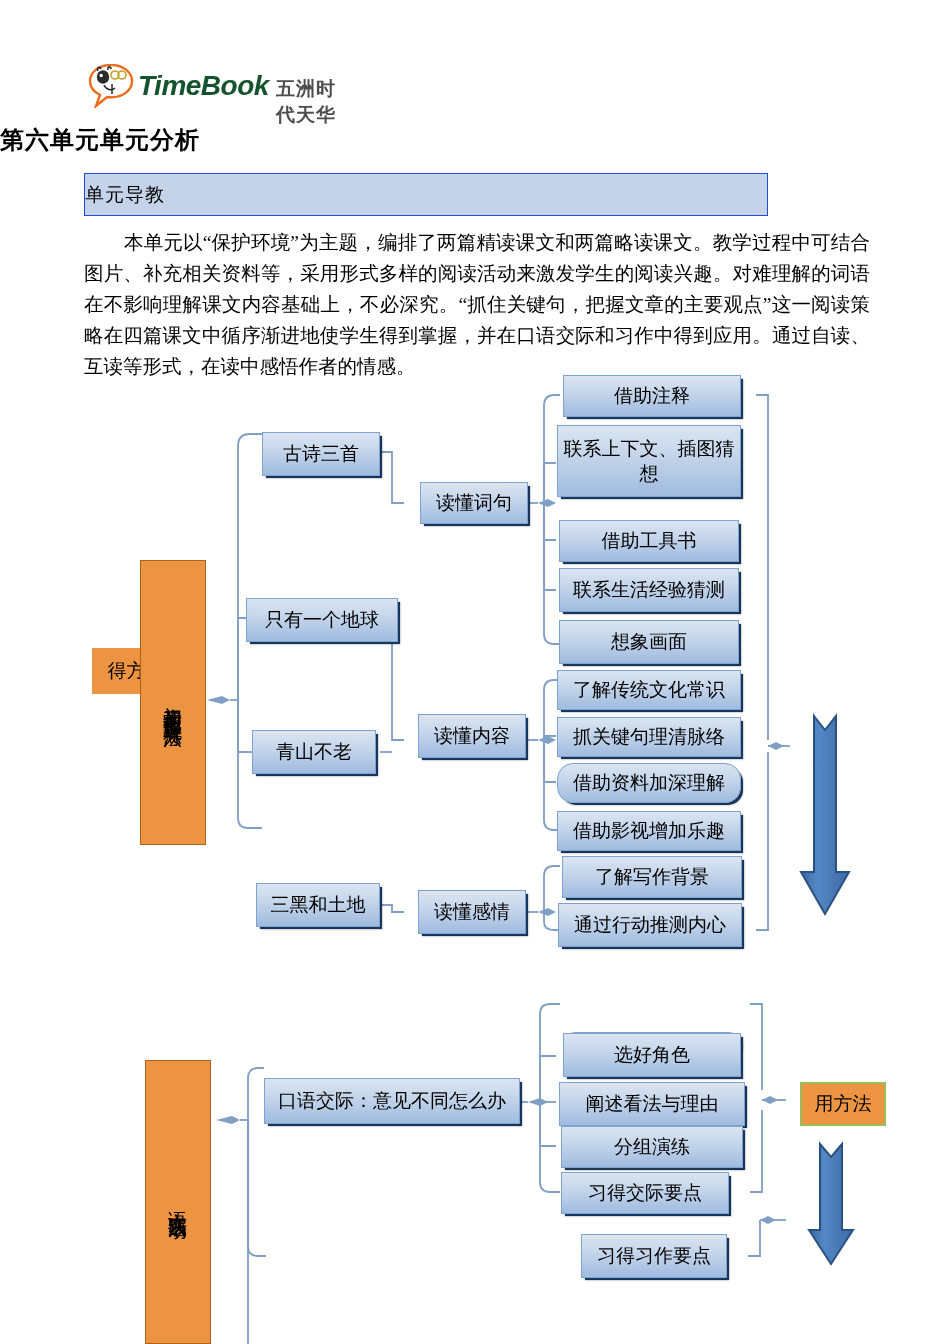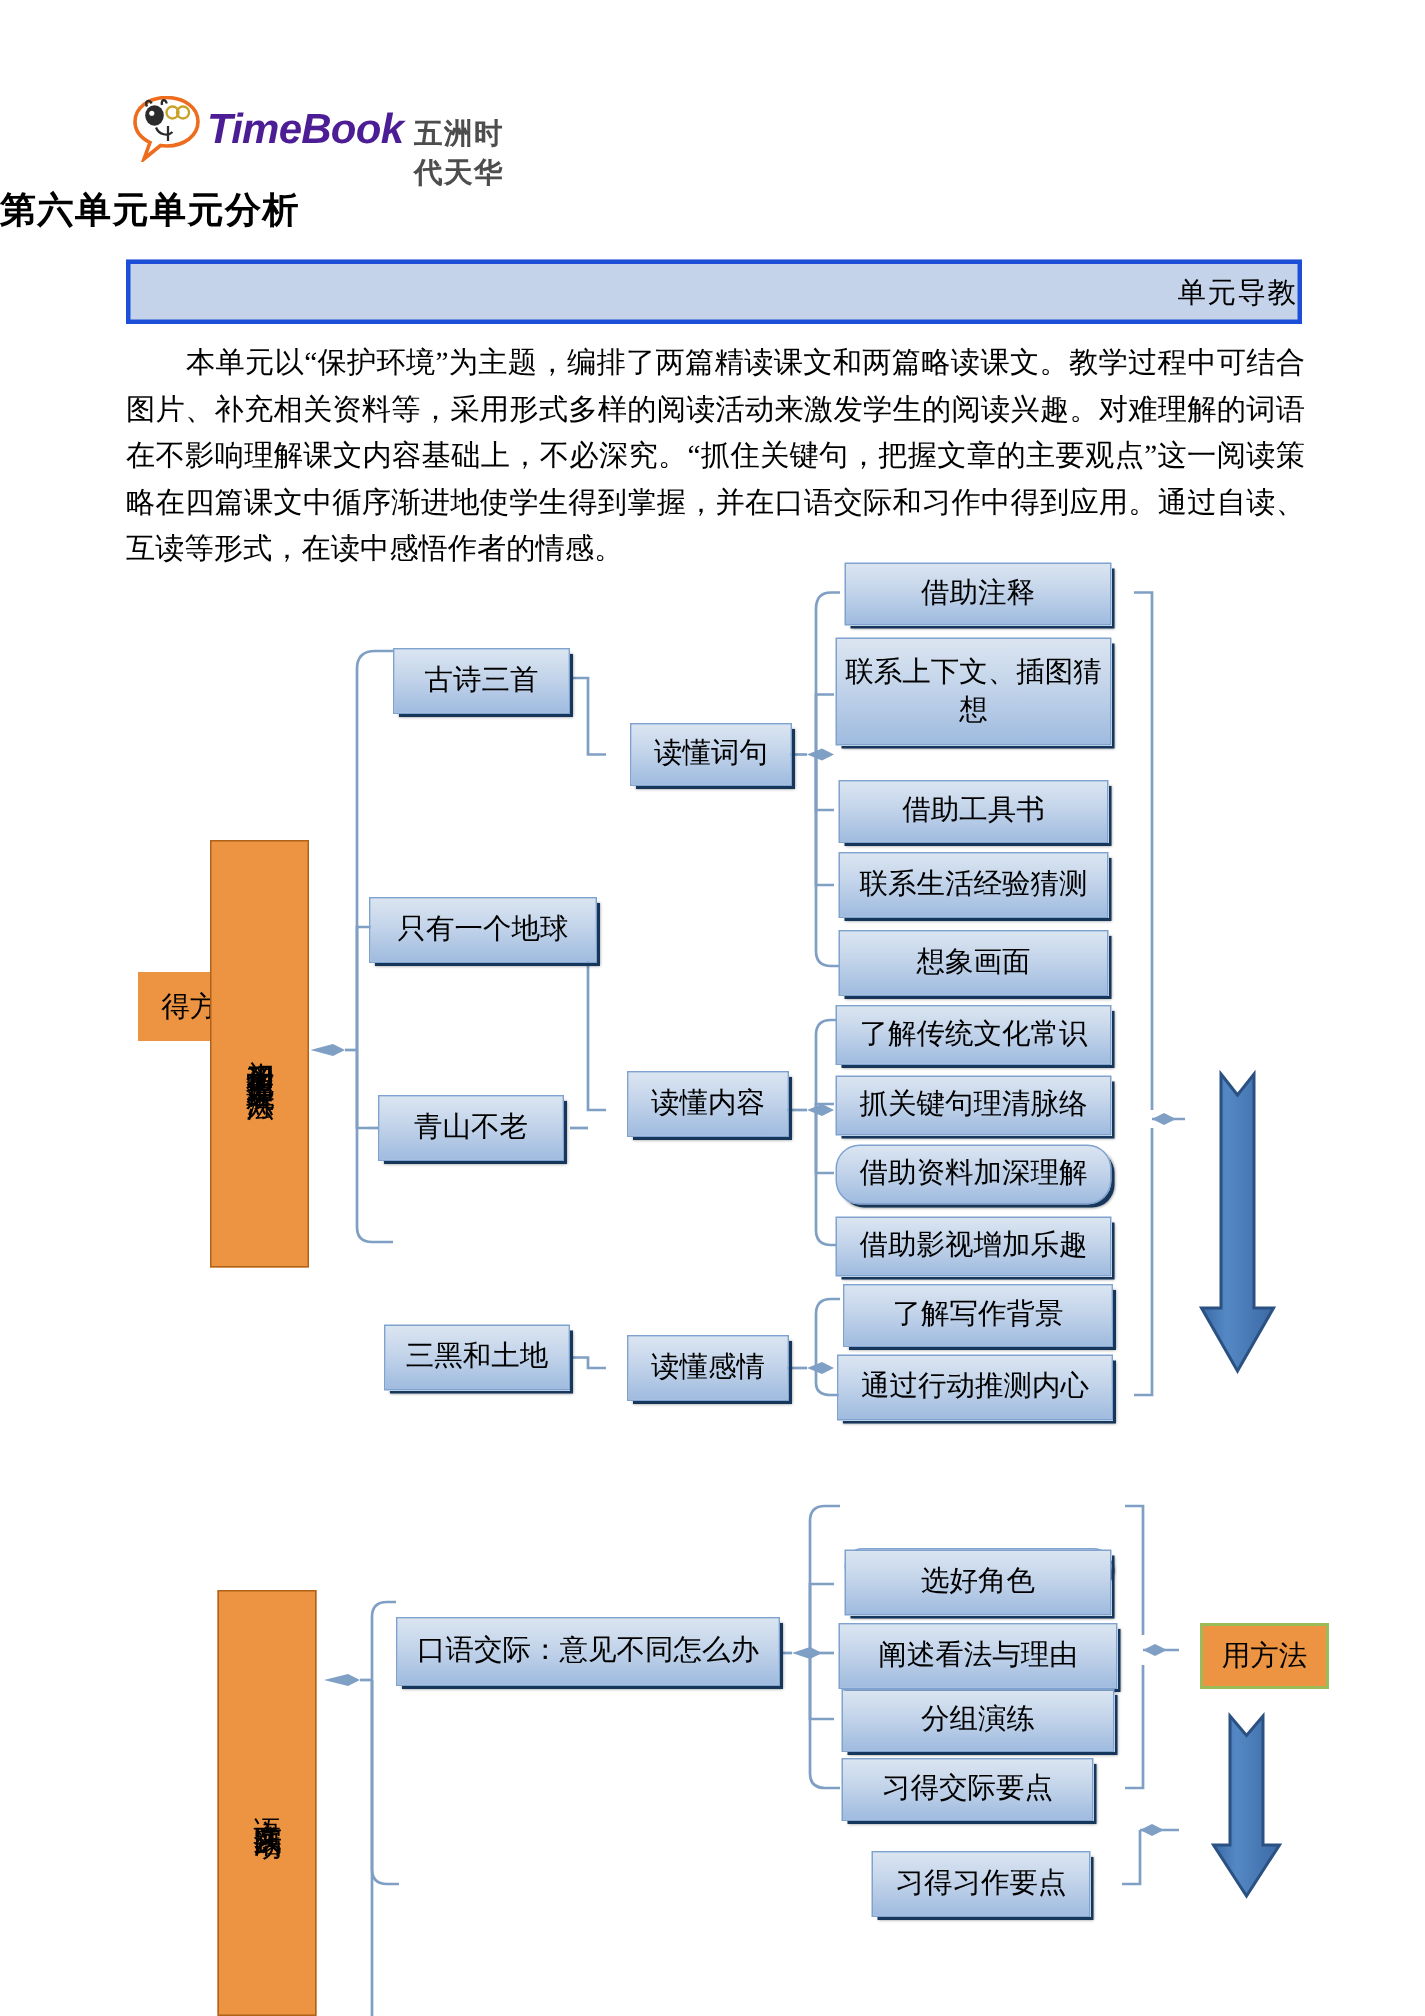--- a/index.html
+++ b/index.html
@@ -16,42 +16,42 @@
   }
 
   
   #logo { position: absolute; left: 88px; top: 62px; width: 250px; height: 48px; }
   #logo .mark { position:absolute; left:0; top:2px; width:46px; height:44px; }
   #logo .word {
     position: absolute; left: 50px; top: 8px;
     font-family: "Liberation Sans", "DejaVu Sans", sans-serif;
     font-weight: bold; font-style: italic;
     font-size: 28px; letter-spacing: -0.5px;
-    color: #4c1d95;
+    color: #14532d;
   }
   #logo .cn {
     position: absolute; left: 188px; top: 14px;
     font-family: "DejaVu Sans", "Liberation Sans", sans-serif;
     font-weight: bold; font-size: 19px; color: #4d4d4d;
     letter-spacing: 1px;
   }
 
   
   #doc-title {
     position: absolute; left: 0; top: 124px; width: 950px;
     text-align: left; font-size: 24px; font-weight: bold;
     letter-spacing: 1px;
   }
 
   
   #banner {
     position: absolute; left: 84px; top: 173px;
-    width: 784px; height: 43px;
-    background: #c5d3ea; border: 3px solid #1d4ed8;
-    display: flex; align-items: center; justify-content: flex-end;
+    width: 684px; height: 43px;
+    background: #c5d3ea; border: 1px solid #1d4ed8;
+    display: flex; align-items: center; justify-content: flex-start;
     font-size: 19px; letter-spacing: 1px;
   }
 
   
   #intro {
     position: absolute; left: 84px; top: 227px; width: 786px;
     font-size: 19.5px; line-height: 31px;
     text-align: justify; text-indent: 40px;
     letter-spacing: 0px;
   }

